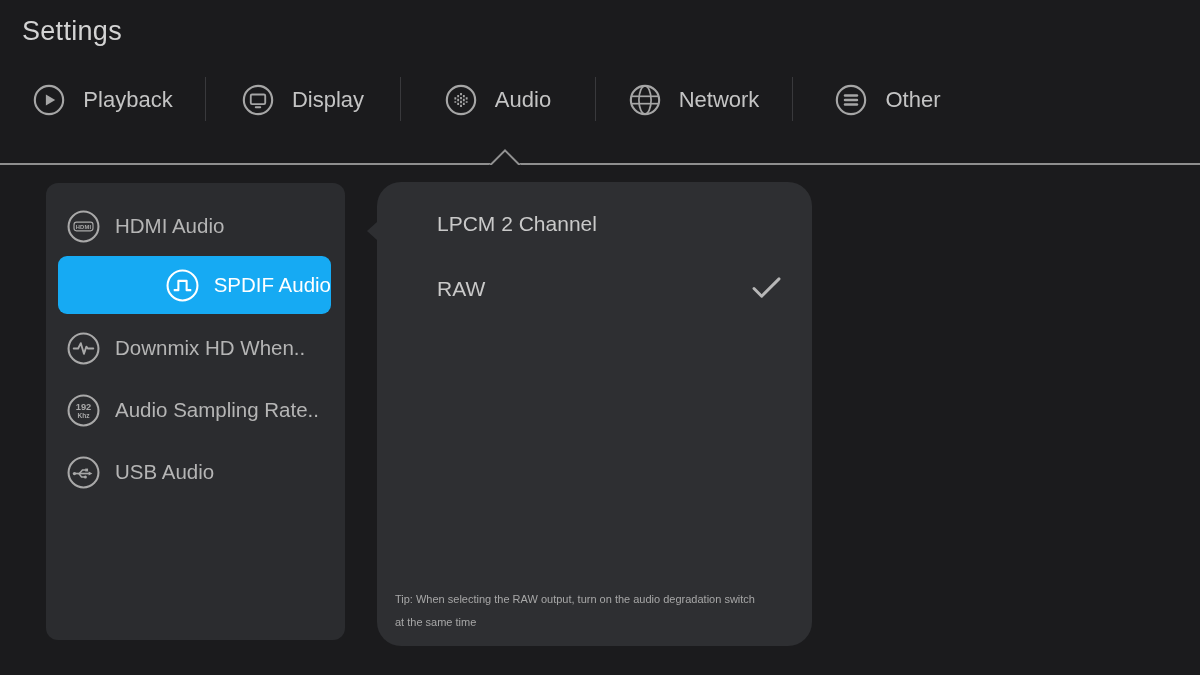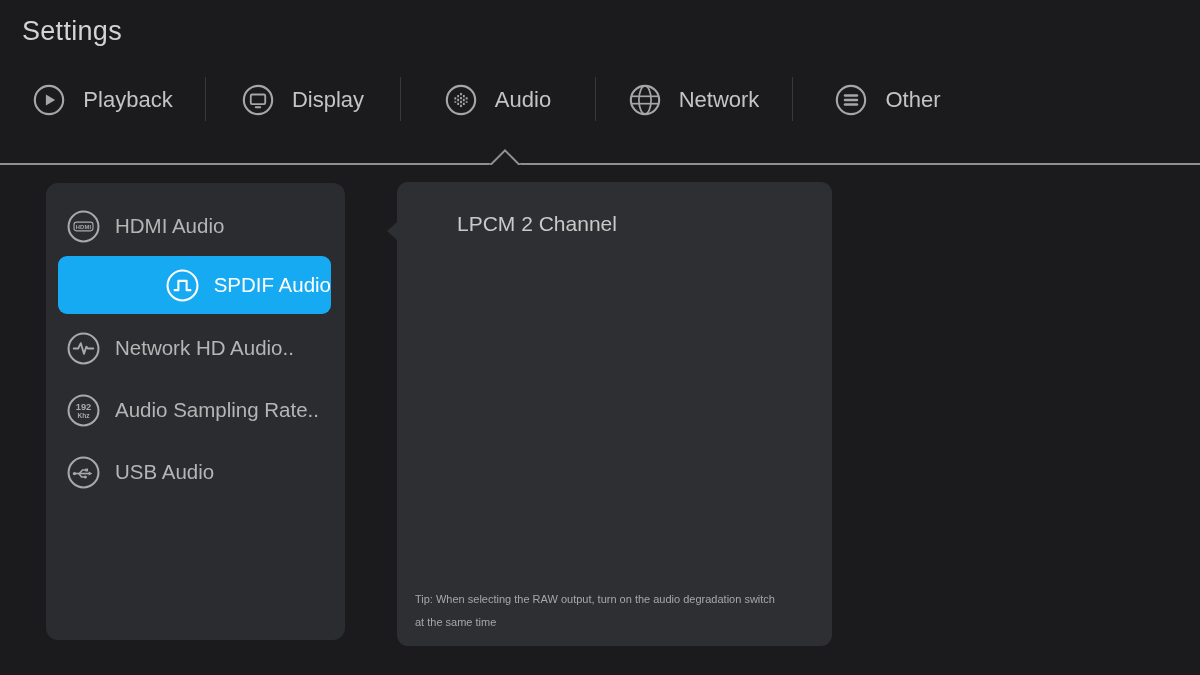--- a/index.html
+++ b/index.html
@@ -67,21 +67,21 @@
   .side-item .label { font-size:20.5px; color:#b5b5b5; white-space:nowrap; }
   .side-item.selected { background:#16aaf3; color:#ffffff; }
   .side-item.selected .label { color:#ffffff; }
   .side-item svg { display:block; flex:0 0 auto; }
   .si-0 { top:14px; } .si-1 { top:73px;justify-content:flex-end; } .si-2 { top:136px; }
   .si-3 { top:198px; } .si-4 { top:260px; }
 
   
   .right-panel {
     position:absolute; left:377px; top:182px; width:435px; height:464px;
-    background:#2e2f32; border-radius:11px;margin-left:20px;
+    background:#2e2f32; border-radius:24px;
   }
   .right-panel .notch {
     position:absolute; left:-10px; top:40px; width:0; height:0;
     border-top:9px solid transparent;
     border-bottom:9px solid transparent;
     border-right:10px solid #2e2f32;
   }
   .option-row {
     position:absolute; left:60px; right:24px; height:28px;
     display:flex; align-items:center; cursor:default;
@@ -176,21 +176,21 @@
       <path d="M7.5 20.5 h4.5 v-9 h8 v9 h4.5" stroke-width="2" stroke-linejoin="round"></path>
     </svg>
     <span class="label">SPDIF Audio</span>
   </div>
 
   <div class="side-item si-2">
     <svg width="33" height="33" viewBox="0 0 32 32" fill="none" stroke="currentColor">
       <circle cx="16" cy="16" r="14.5" stroke-width="2"></circle>
       <path d="M6.5 16 h4.3 l2.6-5.2 3 10.4 2.4-7 1.3 1.8 h5.4" stroke-width="1.8" stroke-linejoin="round" stroke-linecap="round"></path>
     </svg>
-    <span class="label">Network HD Audio..</span>
+    <span class="label">Downmix HD When..</span>
   </div>
 
   <div class="side-item si-3">
     <svg width="33" height="33" viewBox="0 0 32 32" fill="none" stroke="currentColor">
       <circle cx="16" cy="16" r="14.5" stroke-width="2"></circle>
       <text x="16" y="15.6" text-anchor="middle" font-size="9" font-weight="bold" fill="currentColor" stroke="none" font-family="Liberation Sans, sans-serif">192</text>
       <text x="16" y="23" text-anchor="middle" font-size="6.4" font-weight="bold" fill="currentColor" stroke="none" font-family="Liberation Sans, sans-serif">Khz</text>
     </svg>
     <span class="label">Audio Sampling Rate..</span>
   </div>
@@ -211,15 +211,21 @@
 
 </div>
 
 <div class="right-panel">
   <div class="notch"></div>
 
   <div class="option-row opt-0">
     <span class="label">LPCM 2 Channel</span>
   </div>
 
+  <div class="option-row opt-1">
+    <span class="label">RAW</span>
+    <svg class="option-check" viewBox="0 0 32 26" fill="none" stroke="currentColor">
+      <path d="M3 13 l8 8 L29 3" stroke-width="3" stroke-linecap="round" stroke-linejoin="round"></path>
+    </svg>
+  </div>
 
   <div class="tip-text">Tip: When selecting the RAW output, turn on the audio degradation switch at the same time</div>
 </div>
 
 </body></html>

